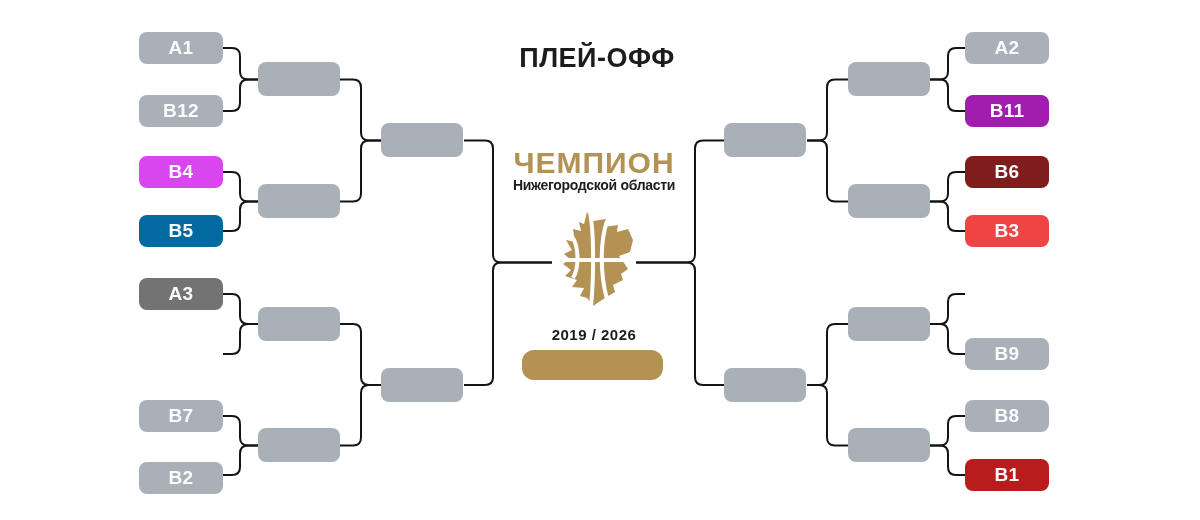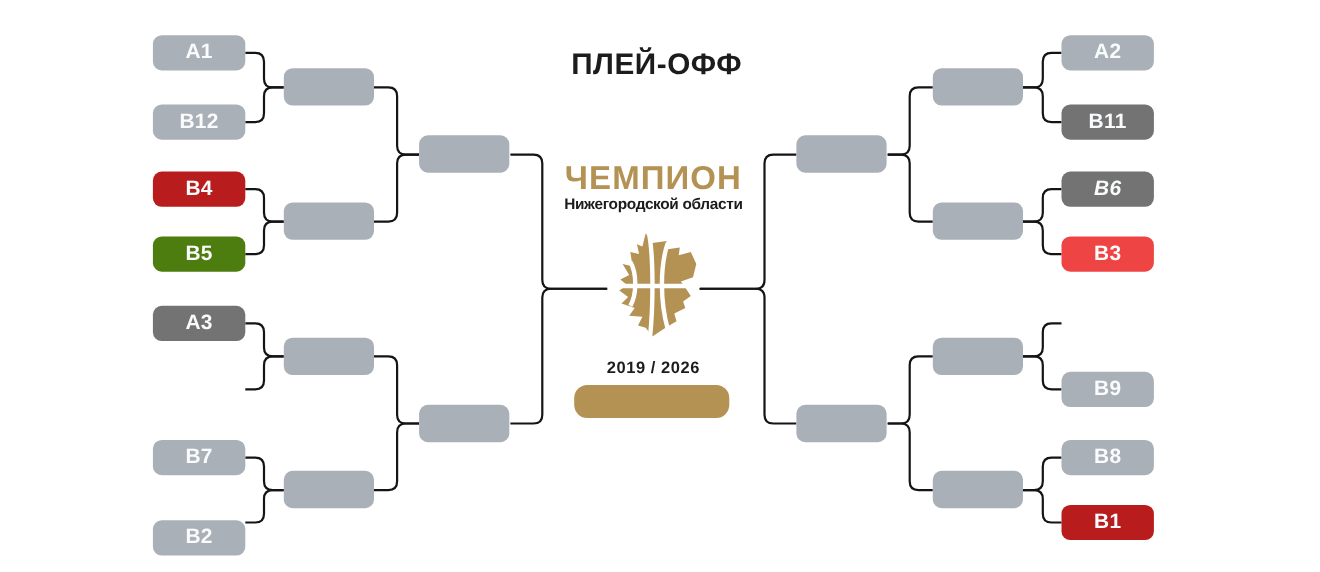--- a/index.html
+++ b/index.html
@@ -49,29 +49,29 @@
       <path d="M848 79.5 H835 Q827 79.5 827 87.5 V132.5 Q827 140.5 819 140.5 H807" fill="none" stroke="#141414" stroke-width="2"></path>
       <path d="M848 201.5 H835 Q827 201.5 827 193.5 V148.5 Q827 140.5 819 140.5 H807" fill="none" stroke="#141414" stroke-width="2"></path>
       <path d="M848 324 H835 Q827 324 827 332 V377 Q827 385 819 385 H807" fill="none" stroke="#141414" stroke-width="2"></path>
       <path d="M848 445.5 H835 Q827 445.5 827 437.5 V393 Q827 385 819 385 H807" fill="none" stroke="#141414" stroke-width="2"></path>
       <path d="M724 140.5 H703 Q695 140.5 695 148.5 V254.5 Q695 262.5 687 262.5 H636" fill="none" stroke="#141414" stroke-width="2"></path>
       <path d="M724 385 H703 Q695 385 695 377 V270.5 Q695 262.5 687 262.5 H636" fill="none" stroke="#141414" stroke-width="2"></path>
     </svg>
 
   <div class="team" style="left: 139px; top: 32px; background: rgb(169, 176, 183);">A1</div>
   <div class="team" style="left: 139px; top: 95px; background: rgb(169, 176, 183);">B12</div>
-  <div class="team" style="left: 139px; top: 156px; background: #b91c1c;">B4</div>
-  <div class="team" style="left: 139px; top: 215px; background: #4d7c0f;">B5</div>
+  <div class="team" style="left: 139px; top: 156px; background: #d946ef;">B4</div>
+  <div class="team" style="left: 139px; top: 215px; background: #0369a1;">B5</div>
   <div class="team" style="left: 139px; top: 278px; background: #737373;">A3</div>
   <div class="team" style="left: 139px; top: 400px; background: rgb(169, 176, 183);">B7</div>
-  <div class="team" style="left: 139px; top: 473px; background: rgb(169, 176, 183);">B2</div>
+  <div class="team" style="left: 139px; top: 462px; background: rgb(169, 176, 183);">B2</div>
 
   <div class="team" style="left: 965px; top: 32px; background: rgb(169, 176, 183);">A2</div>
-  <div class="team" style="left: 965px; top: 95px; background: #737373;">B11</div>
-  <div class="team" style="left: 965px; top: 156px; background: #737373; font-style: italic;">B6</div>
+  <div class="team" style="left: 965px; top: 95px; background: #a21caf;">B11</div>
+  <div class="team" style="left: 965px; top: 156px; background: #7f1d1d;">B6</div>
   <div class="team" style="left: 965px; top: 215px; background: #ef4444;">B3</div>
   <div class="team" style="left: 965px; top: 338px; background: rgb(169, 176, 183);">B9</div>
   <div class="team" style="left: 965px; top: 400px; background: rgb(169, 176, 183);">B8</div>
   <div class="team" style="left: 965px; top: 459px; background: #b91c1c;">B1</div>
 
   <div class="slot" style="left: 258px; top: 62px; background: rgb(169, 176, 183);"></div>
   <div class="slot" style="left: 258px; top: 184px; background: rgb(169, 176, 183);"></div>
   <div class="slot" style="left: 258px; top: 307px; background: rgb(169, 176, 183);"></div>
   <div class="slot" style="left: 258px; top: 428px; background: rgb(169, 176, 183);"></div>
   <div class="slot" style="left: 848px; top: 62px; background: rgb(169, 176, 183);"></div>

